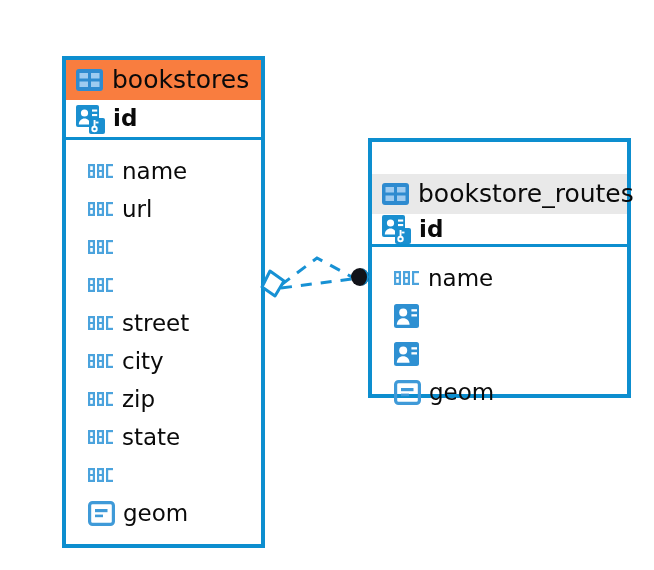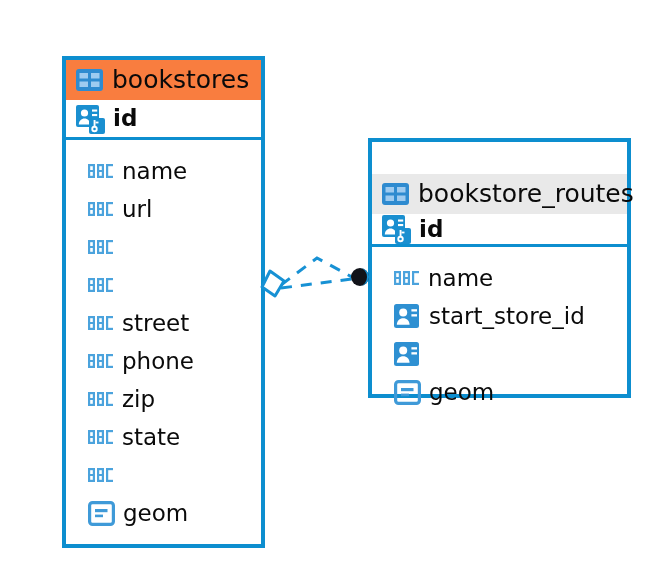--- a/index.html
+++ b/index.html
@@ -271,21 +271,21 @@
               <rect x="13.8" y="0" width="2.2" height="6"></rect>
                 <rect x="9" y="6" width="7" height="2"></rect>
               <rect x="13.8" y="8" width="2.2" height="6"></rect>
                 <rect x="9" y="11.8" width="7" height="2.2"></rect>
               <rect x="18" y="0" width="2.2" height="14"></rect>
                 <rect x="18" y="0" width="7" height="2.2"></rect>
               <rect x="18" y="11.8" width="7" height="2.2"></rect>
             </g>
           </svg>
         </span>
-        <span class="field-name">phone</span>
+        <span class="field-name">city</span>
       </div>
 
       <div class="field">
         <span>
           <svg class="icon icon-abc" viewBox="0 0 26 14" width="26" height="14">
             <g fill="#4ba3dd">
               <rect x="0" y="0" width="2.2" height="14"></rect>
                 <rect x="0" y="0" width="7" height="2.2"></rect>
               <rect x="4.8" y="0" width="2.2" height="14"></rect>
                 <rect x="0" y="6" width="7" height="2"></rect>
@@ -430,21 +430,20 @@
       <div class="field">
         <span>
           <svg class="icon icon-fk" viewBox="0 0 27 26" width="27" height="26">
             <rect x="0" y="1" width="25" height="24" rx="2.5" fill="#2e90d2"></rect>
             <circle cx="9.2" cy="9.5" r="4" fill="#ffffff"></circle>
             <path d="M2.8 21.8c0-3.9 2.9-6.6 6.4-6.6s6.4 2.7 6.4 6.6z" fill="#ffffff"></path>
             <rect x="17.4" y="6.2" width="5.6" height="2.3" fill="#ffffff"></rect>
             <rect x="17.4" y="11.2" width="5.6" height="2.3" fill="#ffffff"></rect>
           </svg>
         </span>
-        <span class="field-name">start_store_id</span>
       </div>
 
       <div class="field">
         <span>
           <svg class="icon icon-fk" viewBox="0 0 27 26" width="27" height="26">
             <rect x="0" y="1" width="25" height="24" rx="2.5" fill="#2e90d2"></rect>
             <circle cx="9.2" cy="9.5" r="4" fill="#ffffff"></circle>
             <path d="M2.8 21.8c0-3.9 2.9-6.6 6.4-6.6s6.4 2.7 6.4 6.6z" fill="#ffffff"></path>
             <rect x="17.4" y="6.2" width="5.6" height="2.3" fill="#ffffff"></rect>
             <rect x="17.4" y="11.2" width="5.6" height="2.3" fill="#ffffff"></rect>

